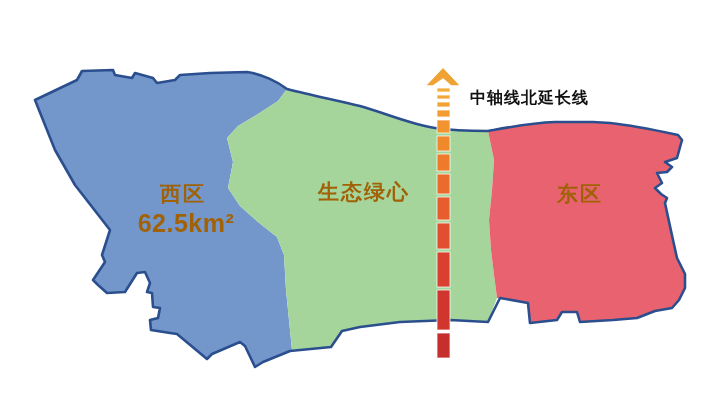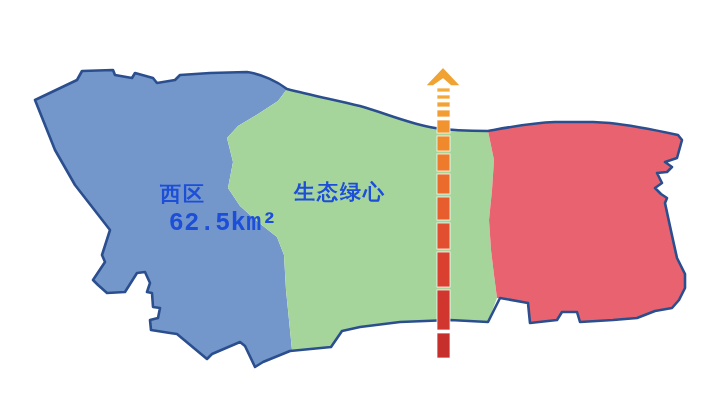--- a/index.html
+++ b/index.html
@@ -3,24 +3,24 @@
 <meta charset="utf-8">
 <style>
   html,body{margin:0;padding:0;background:#ffffff;}
   .canvas{
     position:relative;width:718px;height:407px;background:#ffffff;
     overflow:hidden;font-family:"Liberation Sans","DejaVu Sans",sans-serif;
   }
   .map-svg{position:absolute;left:0;top:0;}
   .label{
     position:absolute;transform:translate(-50%,-50%);
-    color:#1d4ed8;font-weight:bold;text-align:center;white-space:nowrap;font-family:Liberation Mono, monospace;
+    color:#a16207;font-weight:bold;text-align:center;white-space:nowrap;
   }
   .region-name{font-size:21px;letter-spacing:2px;}
-  .region-area{font-size:25px;letter-spacing:0.5px;margin-left:37px;}
+  .region-area{font-size:25px;letter-spacing:0.5px;}
   .axis-label{
     position:absolute;transform:translate(0,-50%);
     color:#111111;font-weight:bold;font-size:16px;letter-spacing:1px;white-space:nowrap;
   }
 </style>
 </head>
 <body>
 
 <div class="canvas">
 
@@ -71,16 +71,18 @@
         <rect x="437" y="290" width="13" height="40" fill="#D0352E" stroke="#ffffff" stroke-opacity="0.75" stroke-width="1"></rect>
         <rect x="437" y="333" width="13" height="25" fill="#C62F2B" stroke="#ffffff" stroke-opacity="0.75" stroke-width="1"></rect>
       </g>
 
     <polygon points="425,86 443,67 461,86 451,86 443,79 433,86" stroke="#ffffff" stroke-width="1.5" stroke-linejoin="round" fill="#F0A232"></polygon>
   </svg>
 
   <div class="label region-name" style="left:183px;top:194px;">西区</div>
   <div class="label region-area" style="left:186px;top:223px;">62.5km²</div>
 
-  <div class="label region-name" style="left:340px;top:192px;">生态绿心</div>
+  <div class="label region-name" style="left:364px;top:192px;">生态绿心</div>
 
+  <div class="label region-name" style="left:580px;top:194px;">东区</div>
 
+  <div class="axis-label" style="left:470px;top:98px;">中轴线北延长线</div>
 </div>
 
 </body></html>

